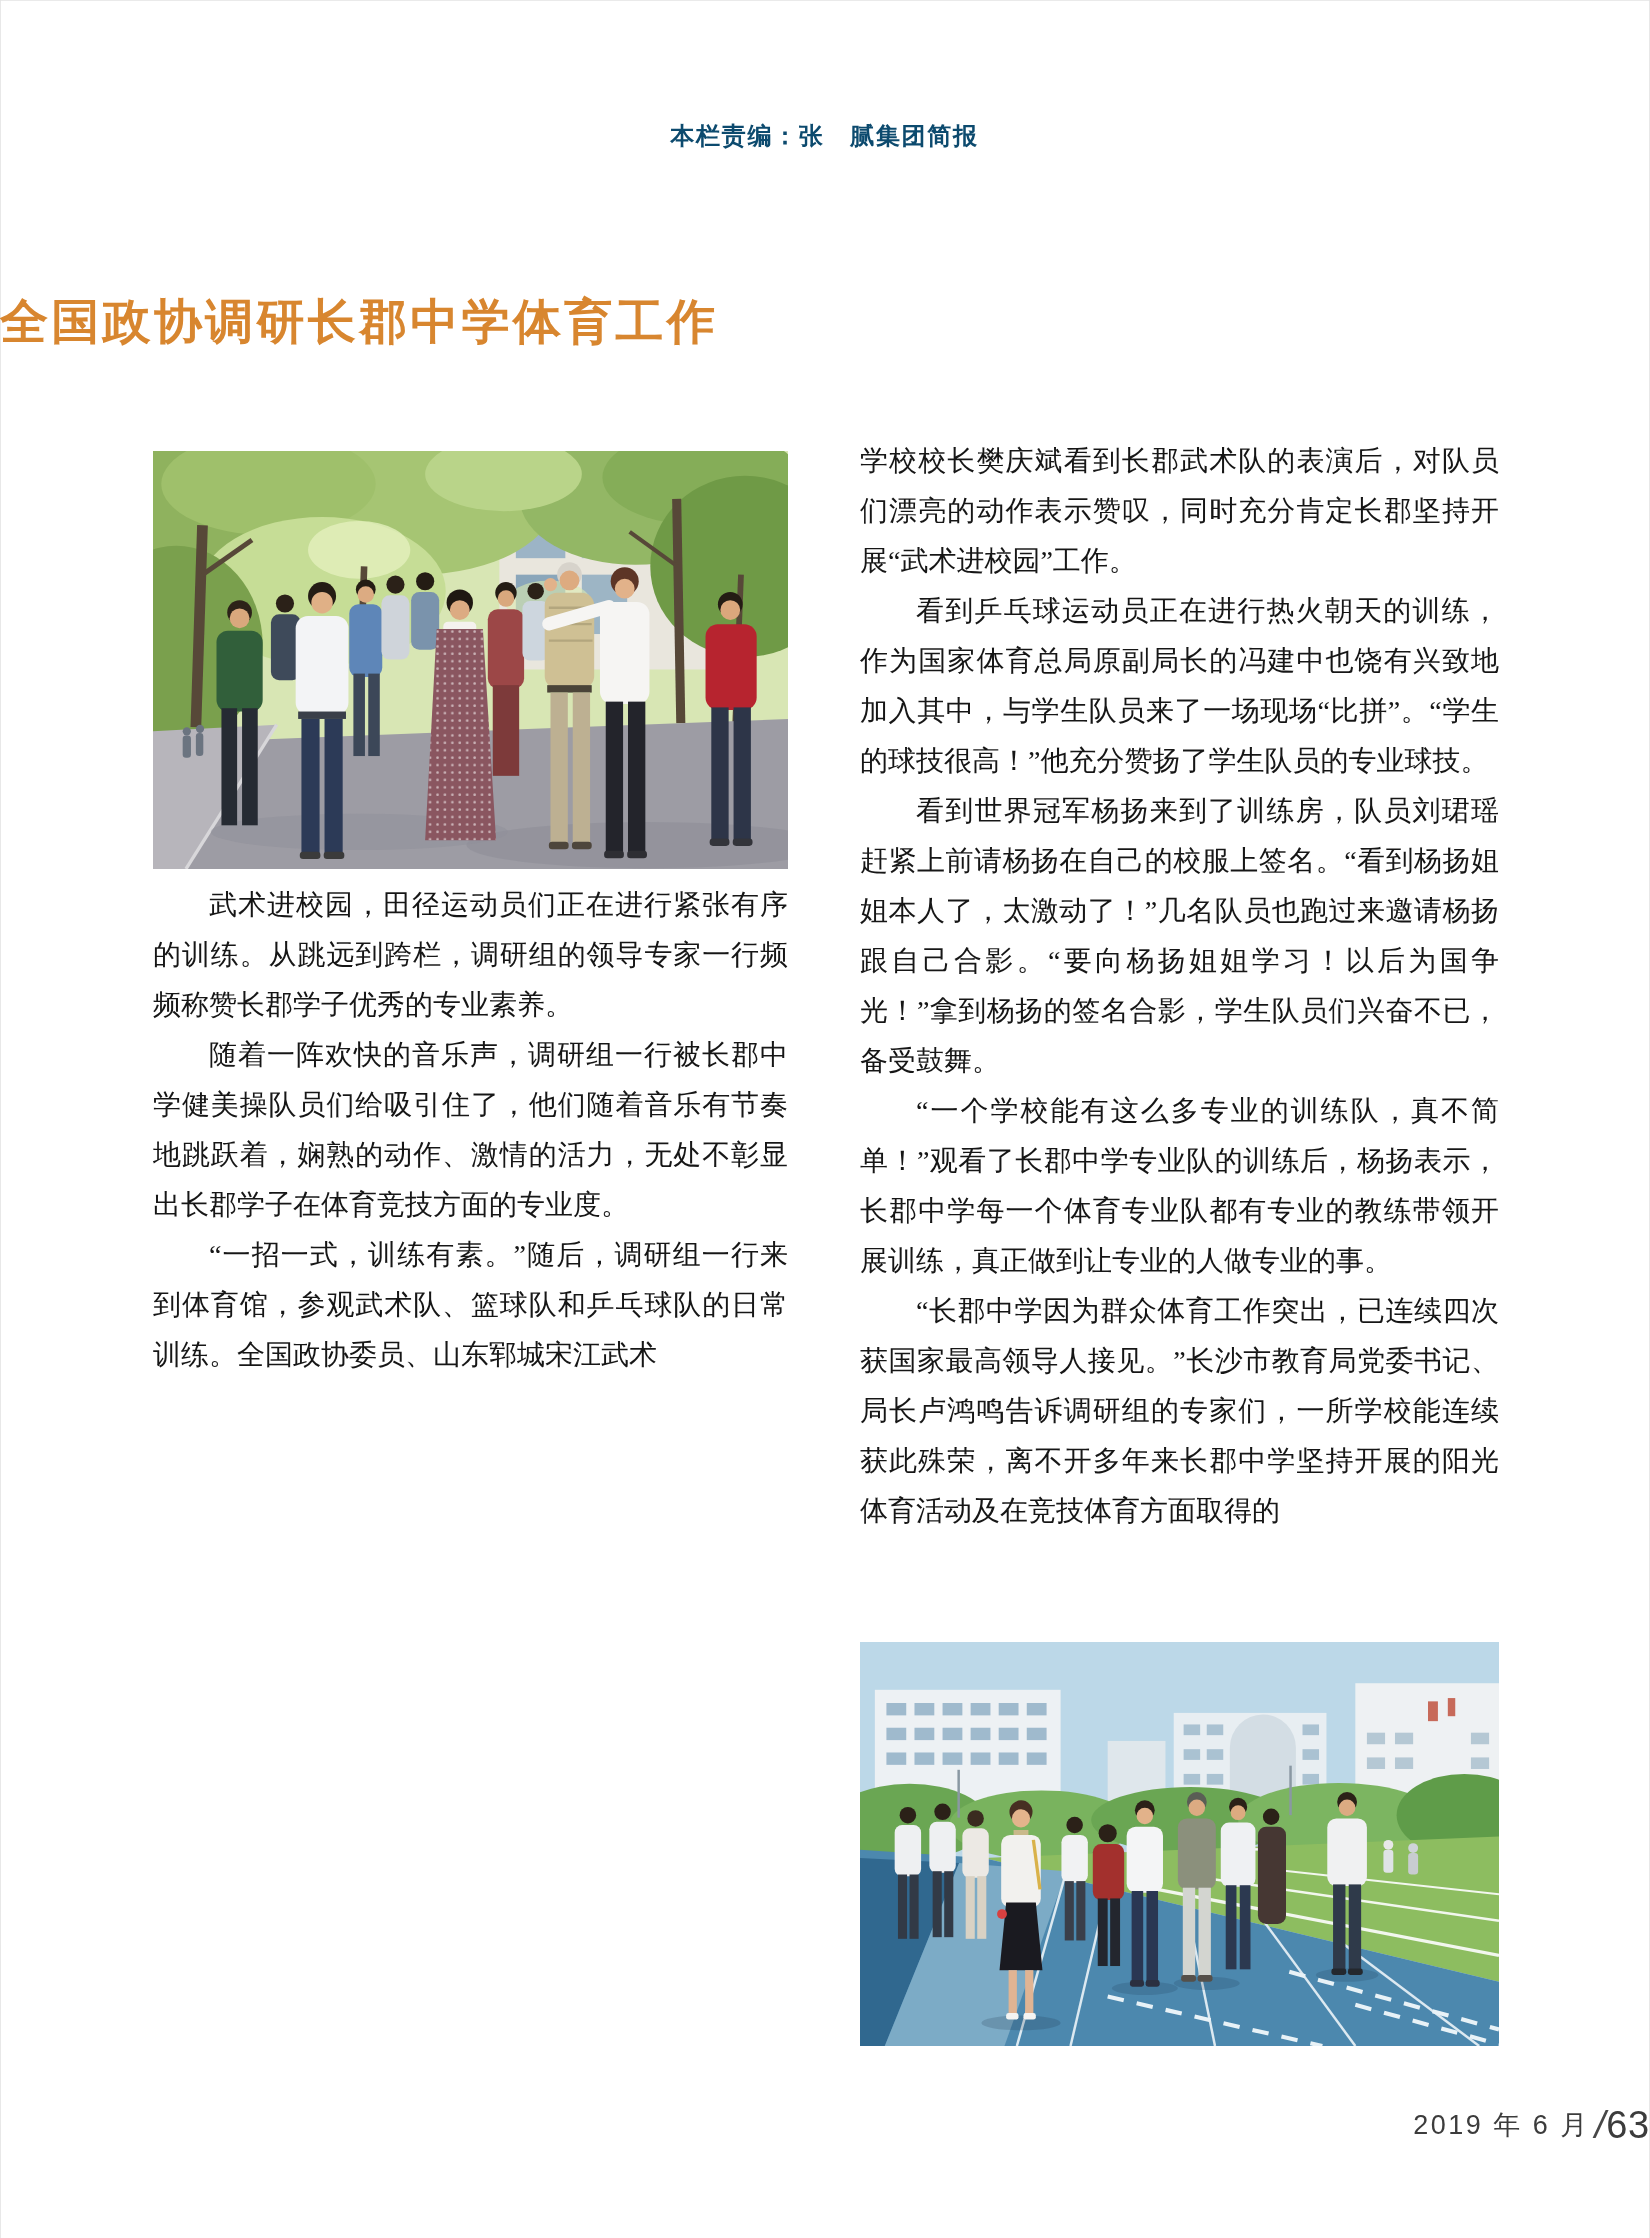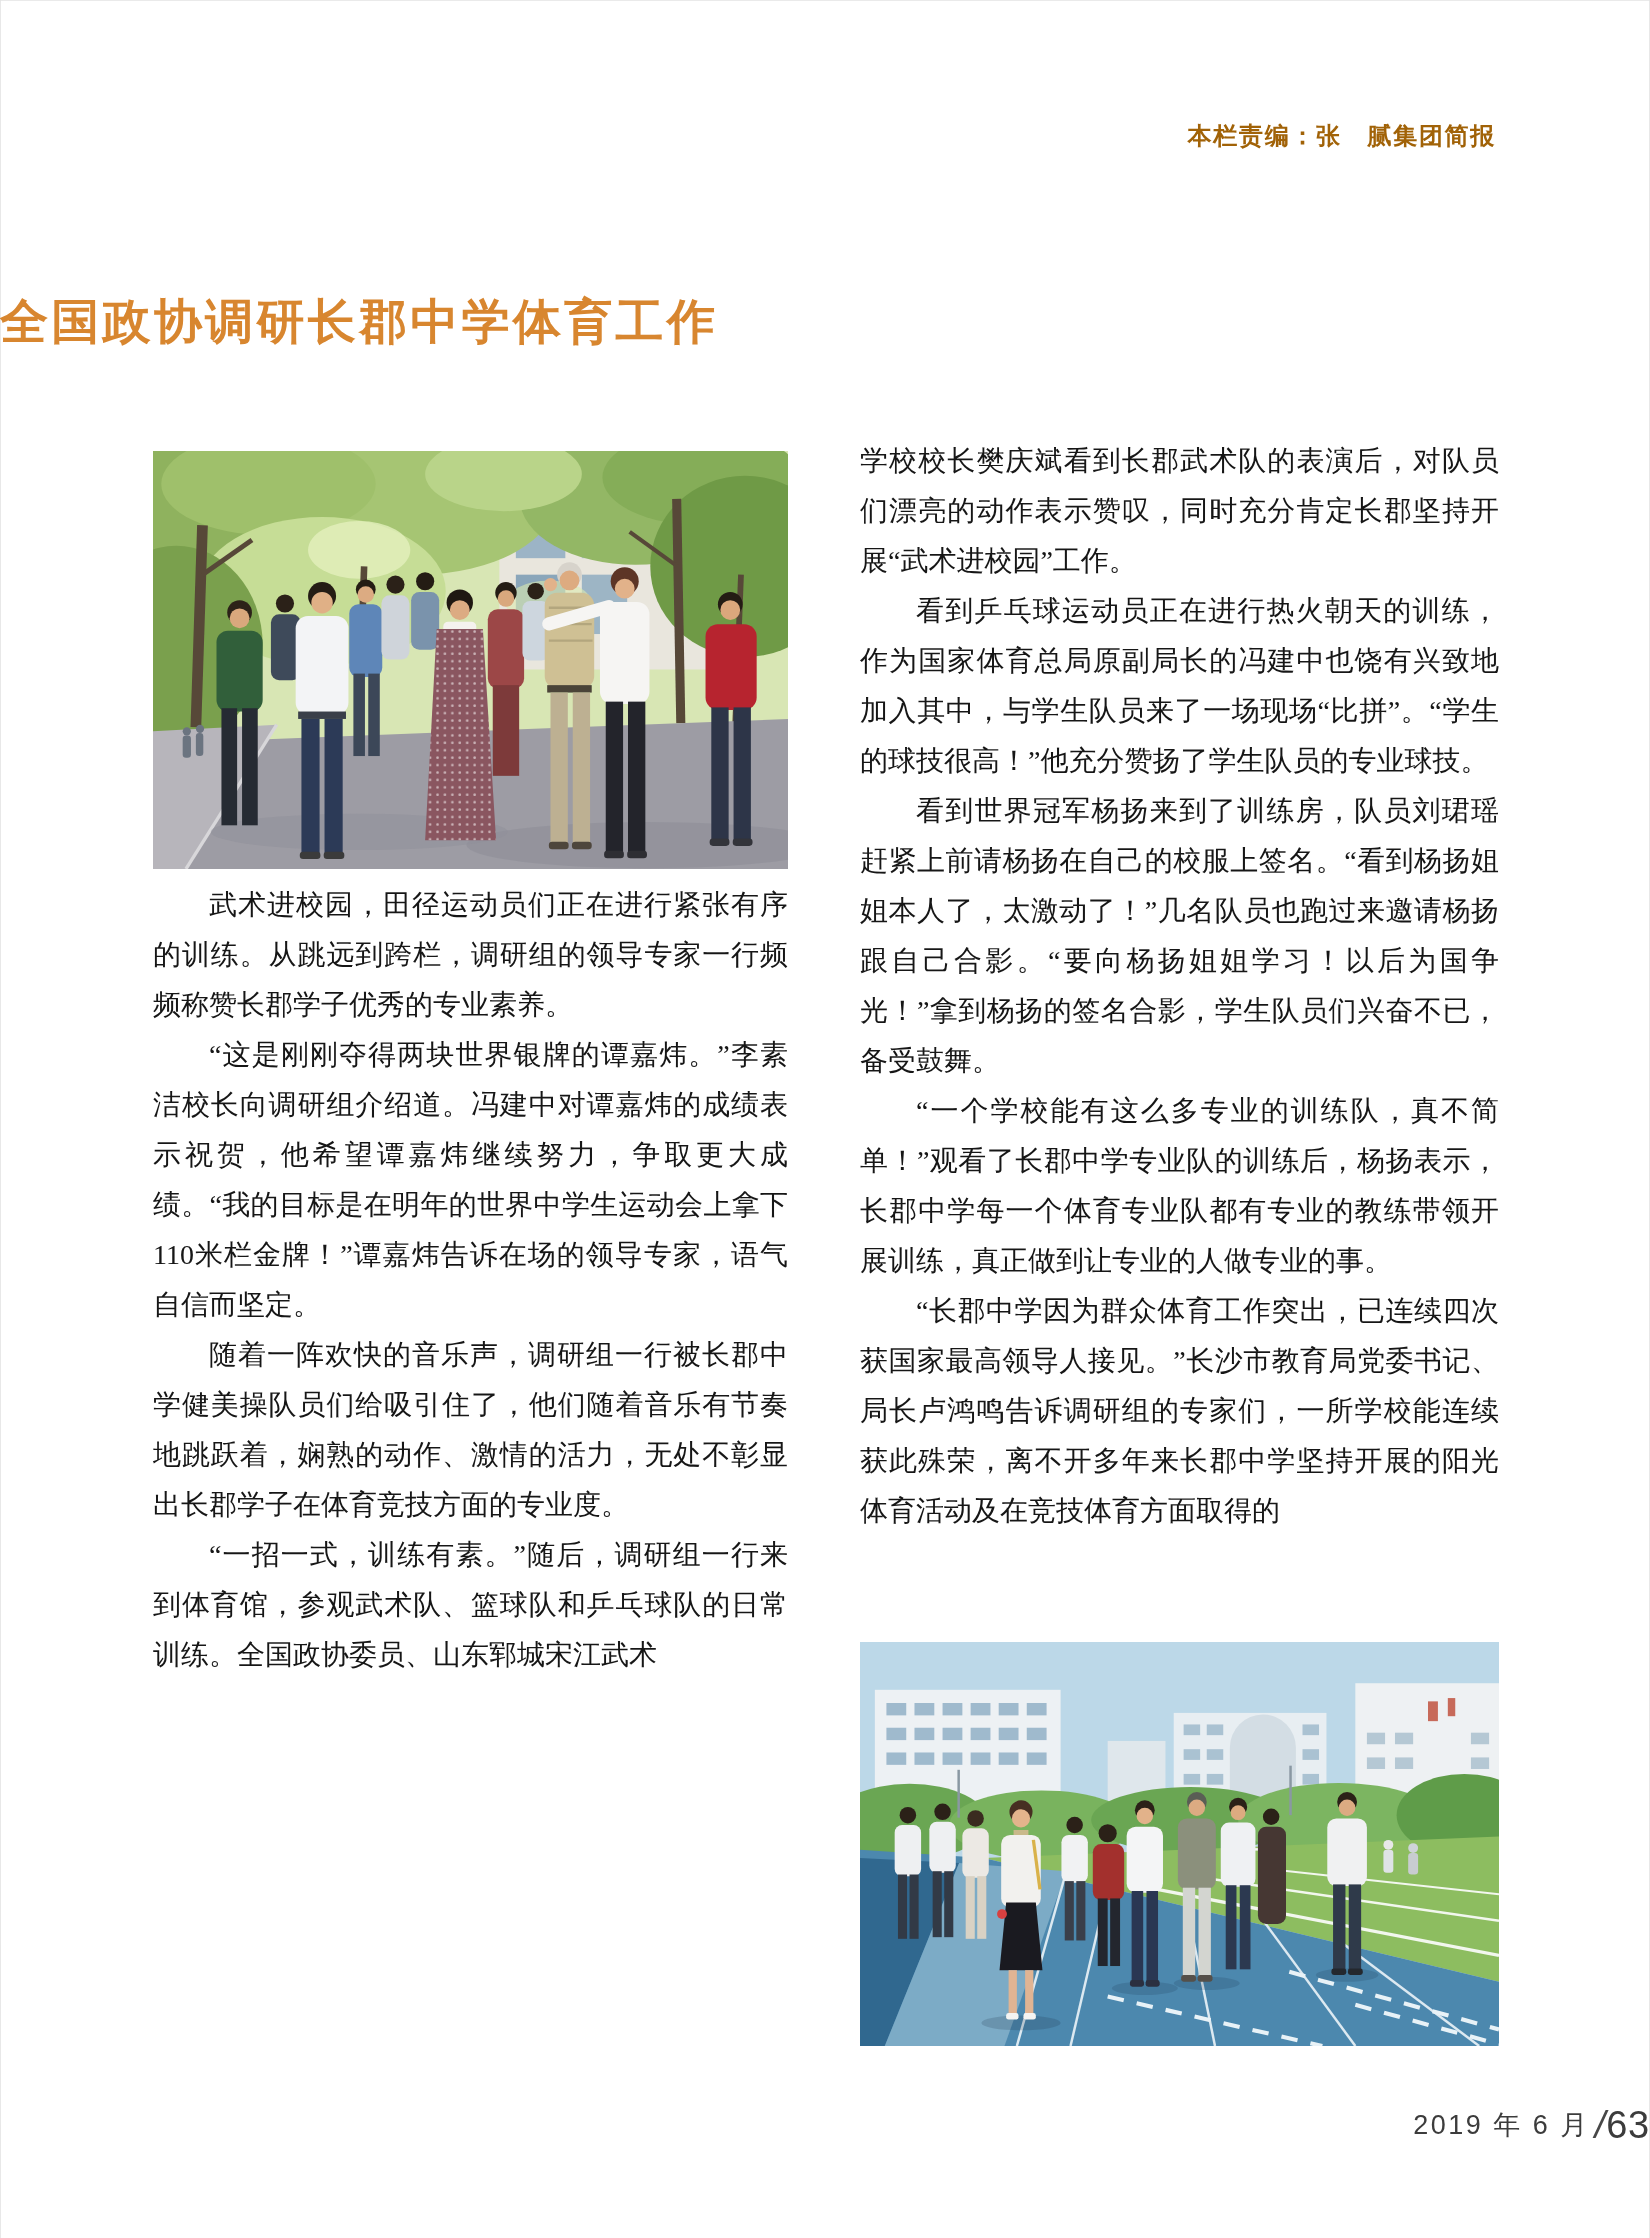--- a/index.html
+++ b/index.html
@@ -3,23 +3,23 @@
 <meta charset="utf-8">
 <style>
   html,body{margin:0;padding:0;background:#ffffff;}
   .page{
     position:relative;width:1650px;height:2239px;background:#ffffff;
     overflow:hidden;box-shadow:inset 0 0 0 0.8px #e3e3e3;
     font-family:"Liberation Serif","DejaVu Serif",serif;color:#1b1b1b;
   }
   .header{
     position:absolute;top:120px;left:153px;width:1343px;
-    display:flex;justify-content:flex-end;align-items:flex-start;
+    display:flex;justify-content:center;align-items:flex-start;
     font-family:"Liberation Sans","DejaVu Sans",sans-serif;
-    font-weight:bold;font-size:24px;color:#a16207;letter-spacing:1.7px;
+    font-weight:bold;font-size:24px;color:#0c4a6e;letter-spacing:1.7px;
   }
   .title{
     position:absolute;top:290px;left:0;width:100%;margin:0;
     text-align:left;font-family:"Liberation Serif","DejaVu Serif",serif;
     font-weight:bold;font-size:48px;letter-spacing:3.3px;
   }
   .photo{position:absolute;display:block;line-height:0;}
   .photo svg{display:block;}
   .photo1{left:153px;top:451px;width:635px;height:418px;}
   .photo2{left:860px;top:1642px;width:639px;height:404px;}
@@ -175,21 +175,20 @@
         <rect x="677" y="311" width="21" height="162" fill="#2d3548"></rect>
           <rect x="704" y="311" width="21" height="162" fill="#2d3548"></rect>
         <rect x="675" y="470" width="24" height="9" rx="4" fill="#33343a"></rect>
           <rect x="703" y="470" width="24" height="9" rx="4" fill="#33343a"></rect>
       </g>
     </svg>
   </div>
 
   <div class="textcol col-left">
       <p class="">武术进校园，田径运动员们正在进行紧张有序的训练。从跳远到跨栏，调研组的领导专家一行频频称赞长郡学子优秀的专业素养。</p>
-      <p class="">“这是刚刚夺得两块世界银牌的谭嘉炜。”李素洁校长向调研组介绍道。冯建中对谭嘉炜的成绩表示祝贺，他希望谭嘉炜继续努力，争取更大成绩。“我的目标是在明年的世界中学生运动会上拿下110米栏金牌！”谭嘉炜告诉在场的领导专家，语气自信而坚定。</p>
       <p class="">随着一阵欢快的音乐声，调研组一行被长郡中学健美操队员们给吸引住了，他们随着音乐有节奏地跳跃着，娴熟的动作、激情的活力，无处不彰显出长郡学子在体育竞技方面的专业度。</p>
       <p class="">“一招一式，训练有素。”随后，调研组一行来到体育馆，参观武术队、篮球队和乒乓球队的日常训练。全国政协委员、山东郓城宋江武术</p>
     </div>
   <div class="textcol col-right">
       <p class="no-indent">学校校长樊庆斌看到长郡武术队的表演后，对队员们漂亮的动作表示赞叹，同时充分肯定长郡坚持开展“武术进校园”工作。</p>
       <p class="">看到乒乓球运动员正在进行热火朝天的训练，作为国家体育总局原副局长的冯建中也饶有兴致地加入其中，与学生队员来了一场现场“比拼”。“学生的球技很高！”他充分赞扬了学生队员的专业球技。</p>
       <p class="">看到世界冠军杨扬来到了训练房，队员刘珺瑶赶紧上前请杨扬在自己的校服上签名。“看到杨扬姐姐本人了，太激动了！”几名队员也跑过来邀请杨扬跟自己合影。“要向杨扬姐姐学习！以后为国争光！”拿到杨扬的签名合影，学生队员们兴奋不已，备受鼓舞。</p>
       <p class="">“一个学校能有这么多专业的训练队，真不简单！”观看了长郡中学专业队的训练后，杨扬表示，长郡中学每一个体育专业队都有专业的教练带领开展训练，真正做到让专业的人做专业的事。</p>
       <p class="">“长郡中学因为群众体育工作突出，已连续四次获国家最高领导人接见。”长沙市教育局党委书记、局长卢鸿鸣告诉调研组的专家们，一所学校能连续获此殊荣，离不开多年来长郡中学坚持开展的阳光体育活动及在竞技体育方面取得的</p>
     </div>

